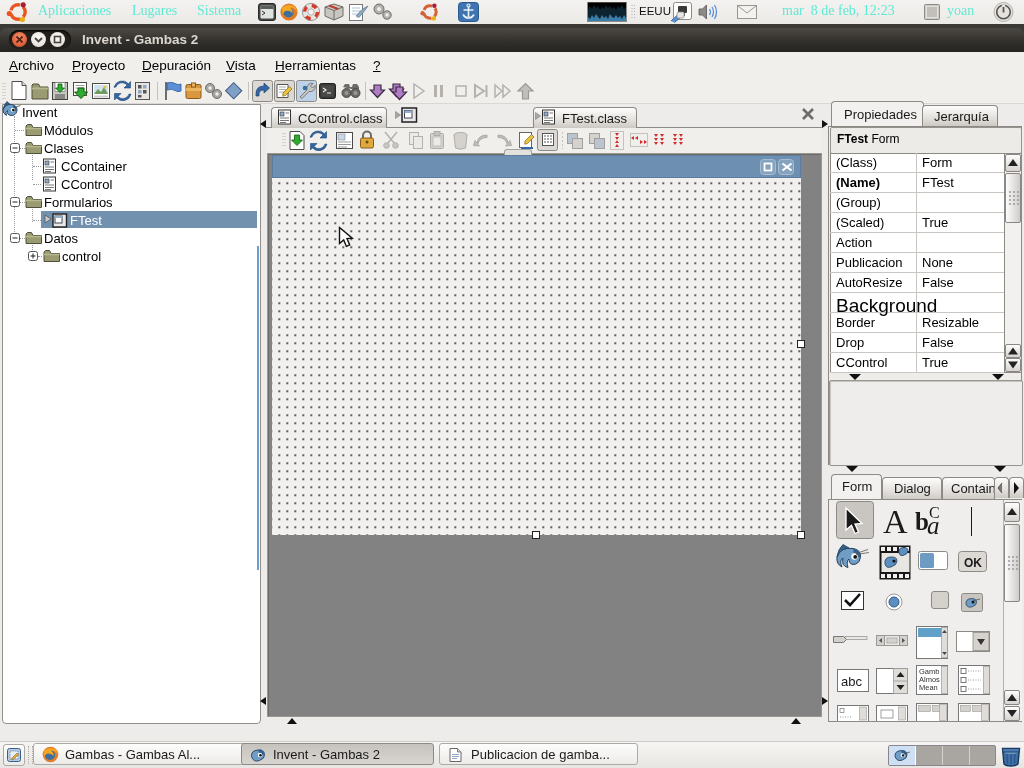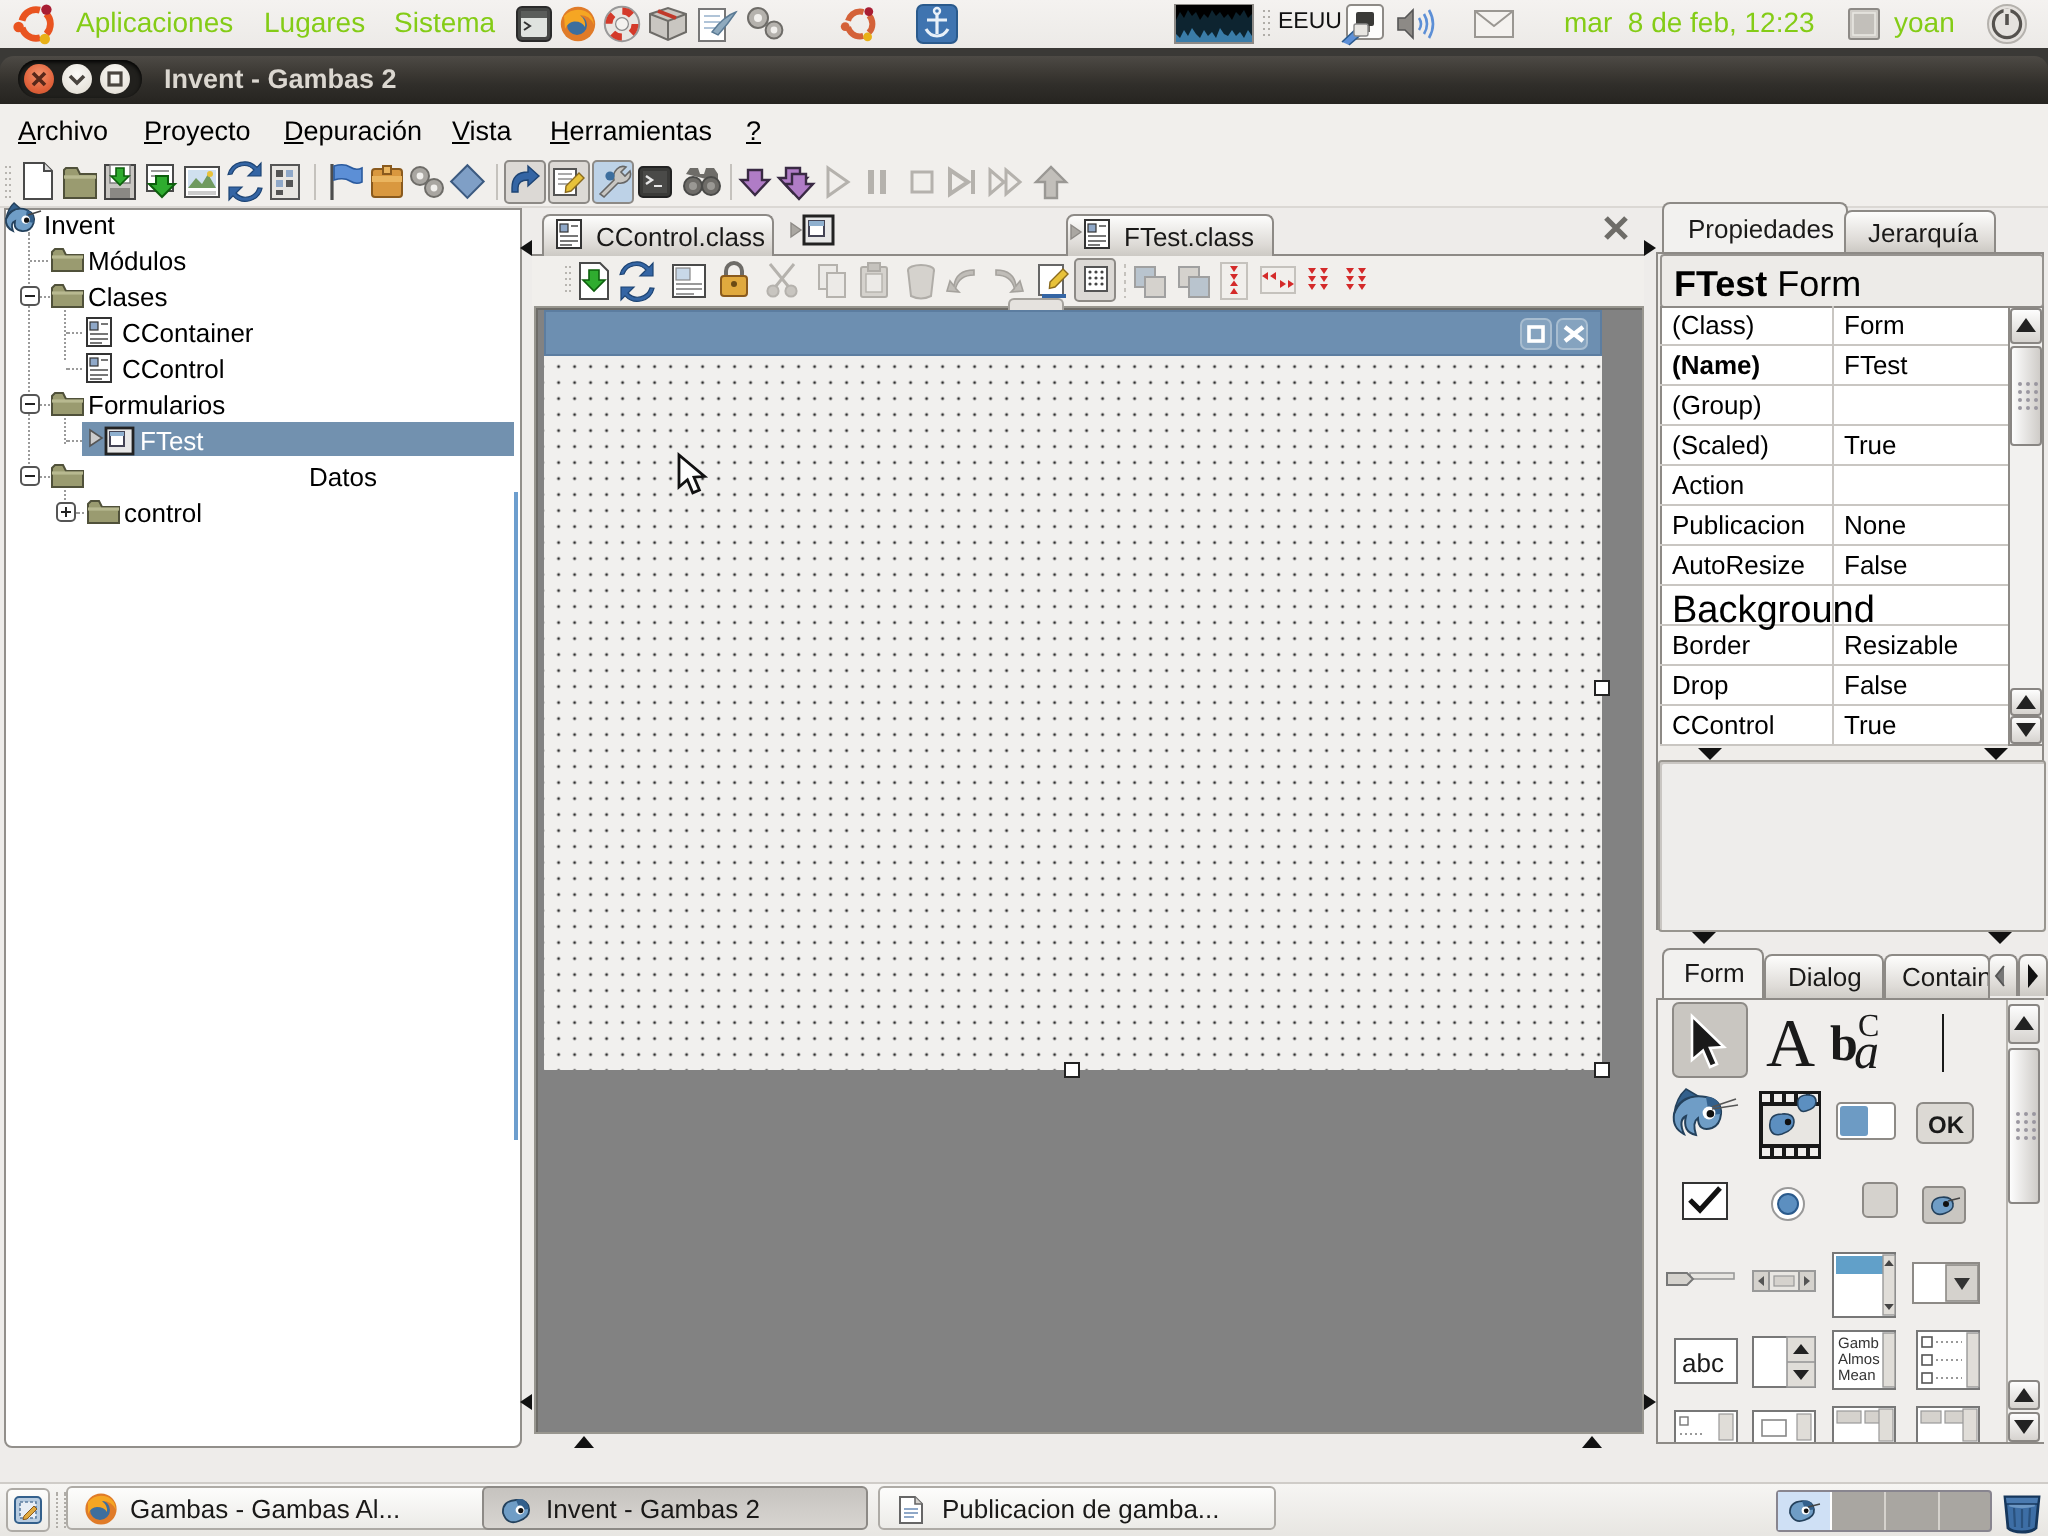--- a/index.html
+++ b/index.html
@@ -1,19 +1,19 @@
 <!DOCTYPE html>
 <html><head><meta charset="utf-8"><style>
 html,body{margin:0;padding:0;width:1024px;height:768px;overflow:hidden;
 font-family:"Liberation Sans",sans-serif;background:#3a3936;}
 .a{position:absolute;}
 .txt{white-space:nowrap;}
 
 #toppanel{left:0;top:0;width:1024px;height:24px;background:linear-gradient(#f4f2f0,#eceae7);border-bottom:1px solid #c8c5c1;}
-.pmenu{top:3px;font-size:14px;color:#84cc16;}
+.pmenu{top:3px;font-size:14px;color:#5eead4;font-family:Liberation Serif, serif;}
 
 #titlebar{left:0;top:28px;width:1024px;height:24px;background:linear-gradient(#4d4a45,#3a3732 40%,#302e2a 60%,#262420);border-radius:7px 7px 0 0;border-bottom:1px solid #1b1a18;}
 #btnpill{left:9px;top:2px;width:62px;height:19px;background:#21201d;border-radius:10px;box-shadow:inset 0 1px 2px #000;}
 .wbtn{top:4.5px;width:15px;height:15px;border-radius:50%;}
 #wtitle{left:82px;top:32px;font-size:13.5px;font-weight:bold;color:#dbd7d0;}
 #menubar{left:0;top:52px;width:1024px;height:27px;background:#f1efec;}
 .mi{top:58px;font-size:13.5px;color:#000;}
 .mi u{text-decoration:underline;}
 #maintb{left:0;top:79px;width:1024px;height:24px;background:#f1efec;border-bottom:1px solid #dbd8d4;}
 #winbg{left:0;top:104px;width:1024px;height:637px;background:#eeecea;}
@@ -354,21 +354,21 @@
     <path d="M3 3 h7 v2 h-7 Z" fill="#8fb0cf"></path>
   </svg>
 
 <div class="a trow tlabel txt" style="left:22px;top:105px;">Invent</div>
 <div class="a trow tlabel txt" style="left:44px;top:123px;">Módulos</div>
 <div class="a trow tlabel txt" style="left:44px;top:141px;">Clases</div>
 <div class="a trow tlabel txt" style="left:61px;top:159px;">CContainer</div>
 <div class="a trow tlabel txt" style="left:61px;top:177px;">CControl</div>
 <div class="a trow tlabel txt" style="left:44px;top:195px;">Formularios</div>
 <div class="a trow tlabel txt" style="left:70px;top:213px;color:#fff;">FTest</div>
-<div class="a trow tlabel txt" style="left:44px;top:231px;text-align:center;">Datos</div>
+<div class="a trow tlabel txt" style="left:44px;top:231px;">Datos</div>
 <div class="a trow tlabel txt" style="left:62px;top:249px;">control</div>
 
 <div class="a" id="ctabline"></div>
 <div class="a tab" style="left:271px;width:114px;">
     <span class="a tablbl" style="left:26px;">CControl.class</span>
   </div>
 <div class="a tab tabactive" style="left:393px;width:129px;margin-top:43px;">
     <span class="a tablbl" style="left:30px;font-weight:bold;">FTest.form [*]</span>
   </div>
 <div class="a tab" style="left:533px;width:102px;">
@@ -534,21 +534,21 @@
     <span class="a tablbl" style="left:12px;">Propiedades</span>
   </div>
 <div class="a tab rtab tabactive" style="left:831px;top:101px;width:91px;height:26px;">
     <span class="a tablbl" style="left:12px;top:5px;">Propiedades</span>
   </div>
 <div class="a tab rtab" style="left:922px;top:105px;width:74px;">
     <span class="a tablbl" style="left:11px;">Jerarquía</span>
   </div>
 <div class="a" style="left:828px;top:126px;width:194px;height:339px;background:#efedea;border:1px solid #8d8a86;box-sizing:border-box;"></div>
 <div class="a" id="propshead">
-    <span class="a txt" style="left:6px;top:4px;font-size:18px;text-align:center;"><b>FTest</b> Form</span>
+    <span class="a txt" style="left:6px;top:4px;font-size:12px;text-align:center;"><b>FTest</b> Form</span>
   </div>
 <div class="a" id="pgrid"></div>
 <div class="a" id="pvline"></div>
 <div class="a" id="descbox"></div>
 
 <div class="a tab rtab tabactive" style="left:831px;top:474px;width:49px;height:25px;">
     <span class="a tablbl" style="left:10px;top:4px;">Form</span>
   </div>
 <div class="a tab rtab" style="left:882px;top:477px;width:58px;height:22px;">
     <span class="a tablbl" style="left:11px;">Dialog</span>

